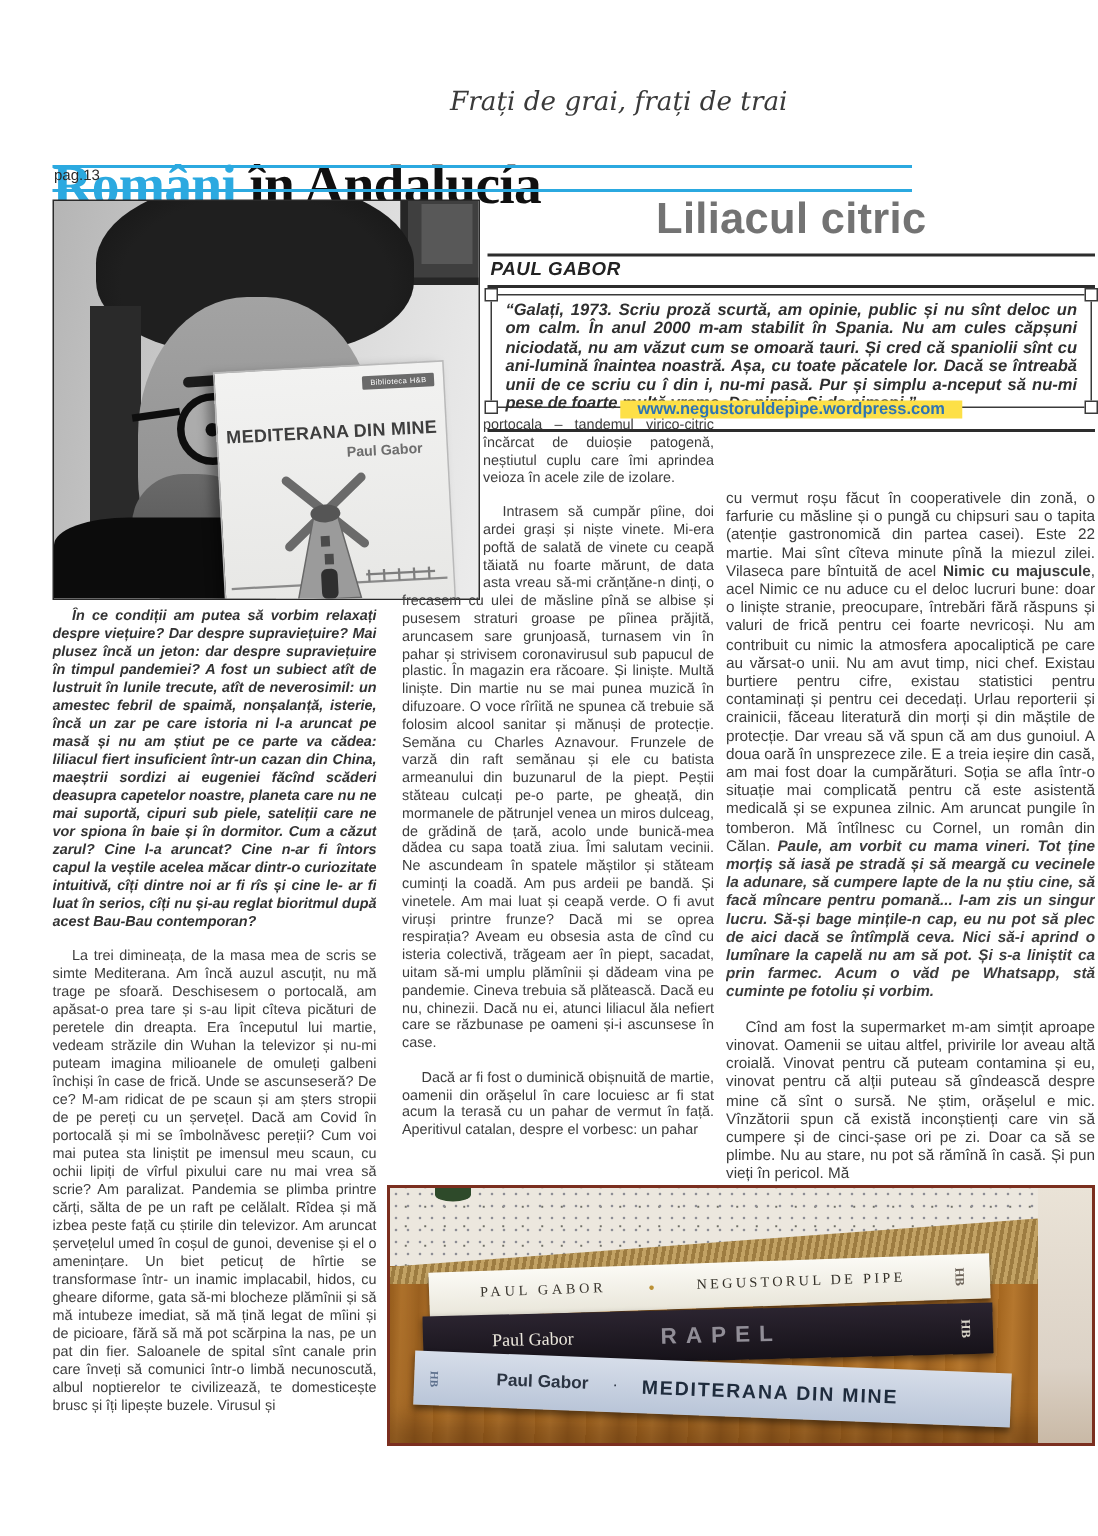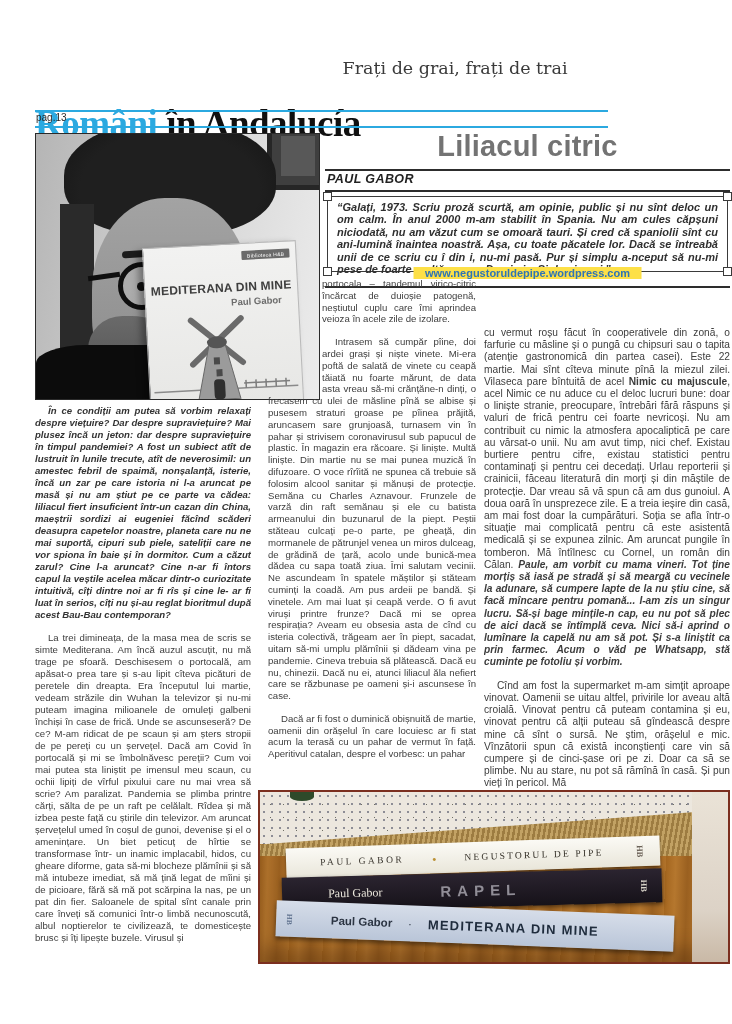--- a/index.html
+++ b/index.html
@@ -2,22 +2,22 @@
 <html><head>
 <meta charset="utf-8">
 <style>
   * { margin:0; padding:0; box-sizing:border-box; }
   html,body { background:#ffffff; }
   body { font-family:"Liberation Sans", sans-serif; }
   .page { position:relative; width:732px; height:1024px; background:#fff; overflow:hidden; margin:0 auto; }
   .abs { position:absolute; }
 
   
-  .tagline { left:300px; top:58px; width:310px; text-align:center;
-    font-family:"DejaVu Serif", serif; font-size:17.5px; color:#3a3a3a; }
+  .tagline { left:300px; top:58px; width:310px; text-align:left;
+    font-family:"DejaVu Serif", serif; font-style:italic; font-size:17.5px; color:#3a3a3a; }
   .mast { left:35px; top:64px; font-family:"Liberation Serif", serif; font-weight:bold;
     font-size:37px; letter-spacing:-0.5px; color:#101010; line-height:40px;margin-top:40px; }
   .mast-accent { color:#2BA9E0; }
   .rule-blue { left:35px; width:573px; height:2px; background:#2BA9E0; }
   .r1 { top:110px; } .r2 { top:126px; }
   .pagenum { left:36px; top:112px; font-size:10px; color:#2b2b2b; }
   .logo { left:597px; top:62px; width:133px; height:64px; }
 
   
   .portrait { left:35px; top:133px; width:285px; height:267px; overflow:hidden;

